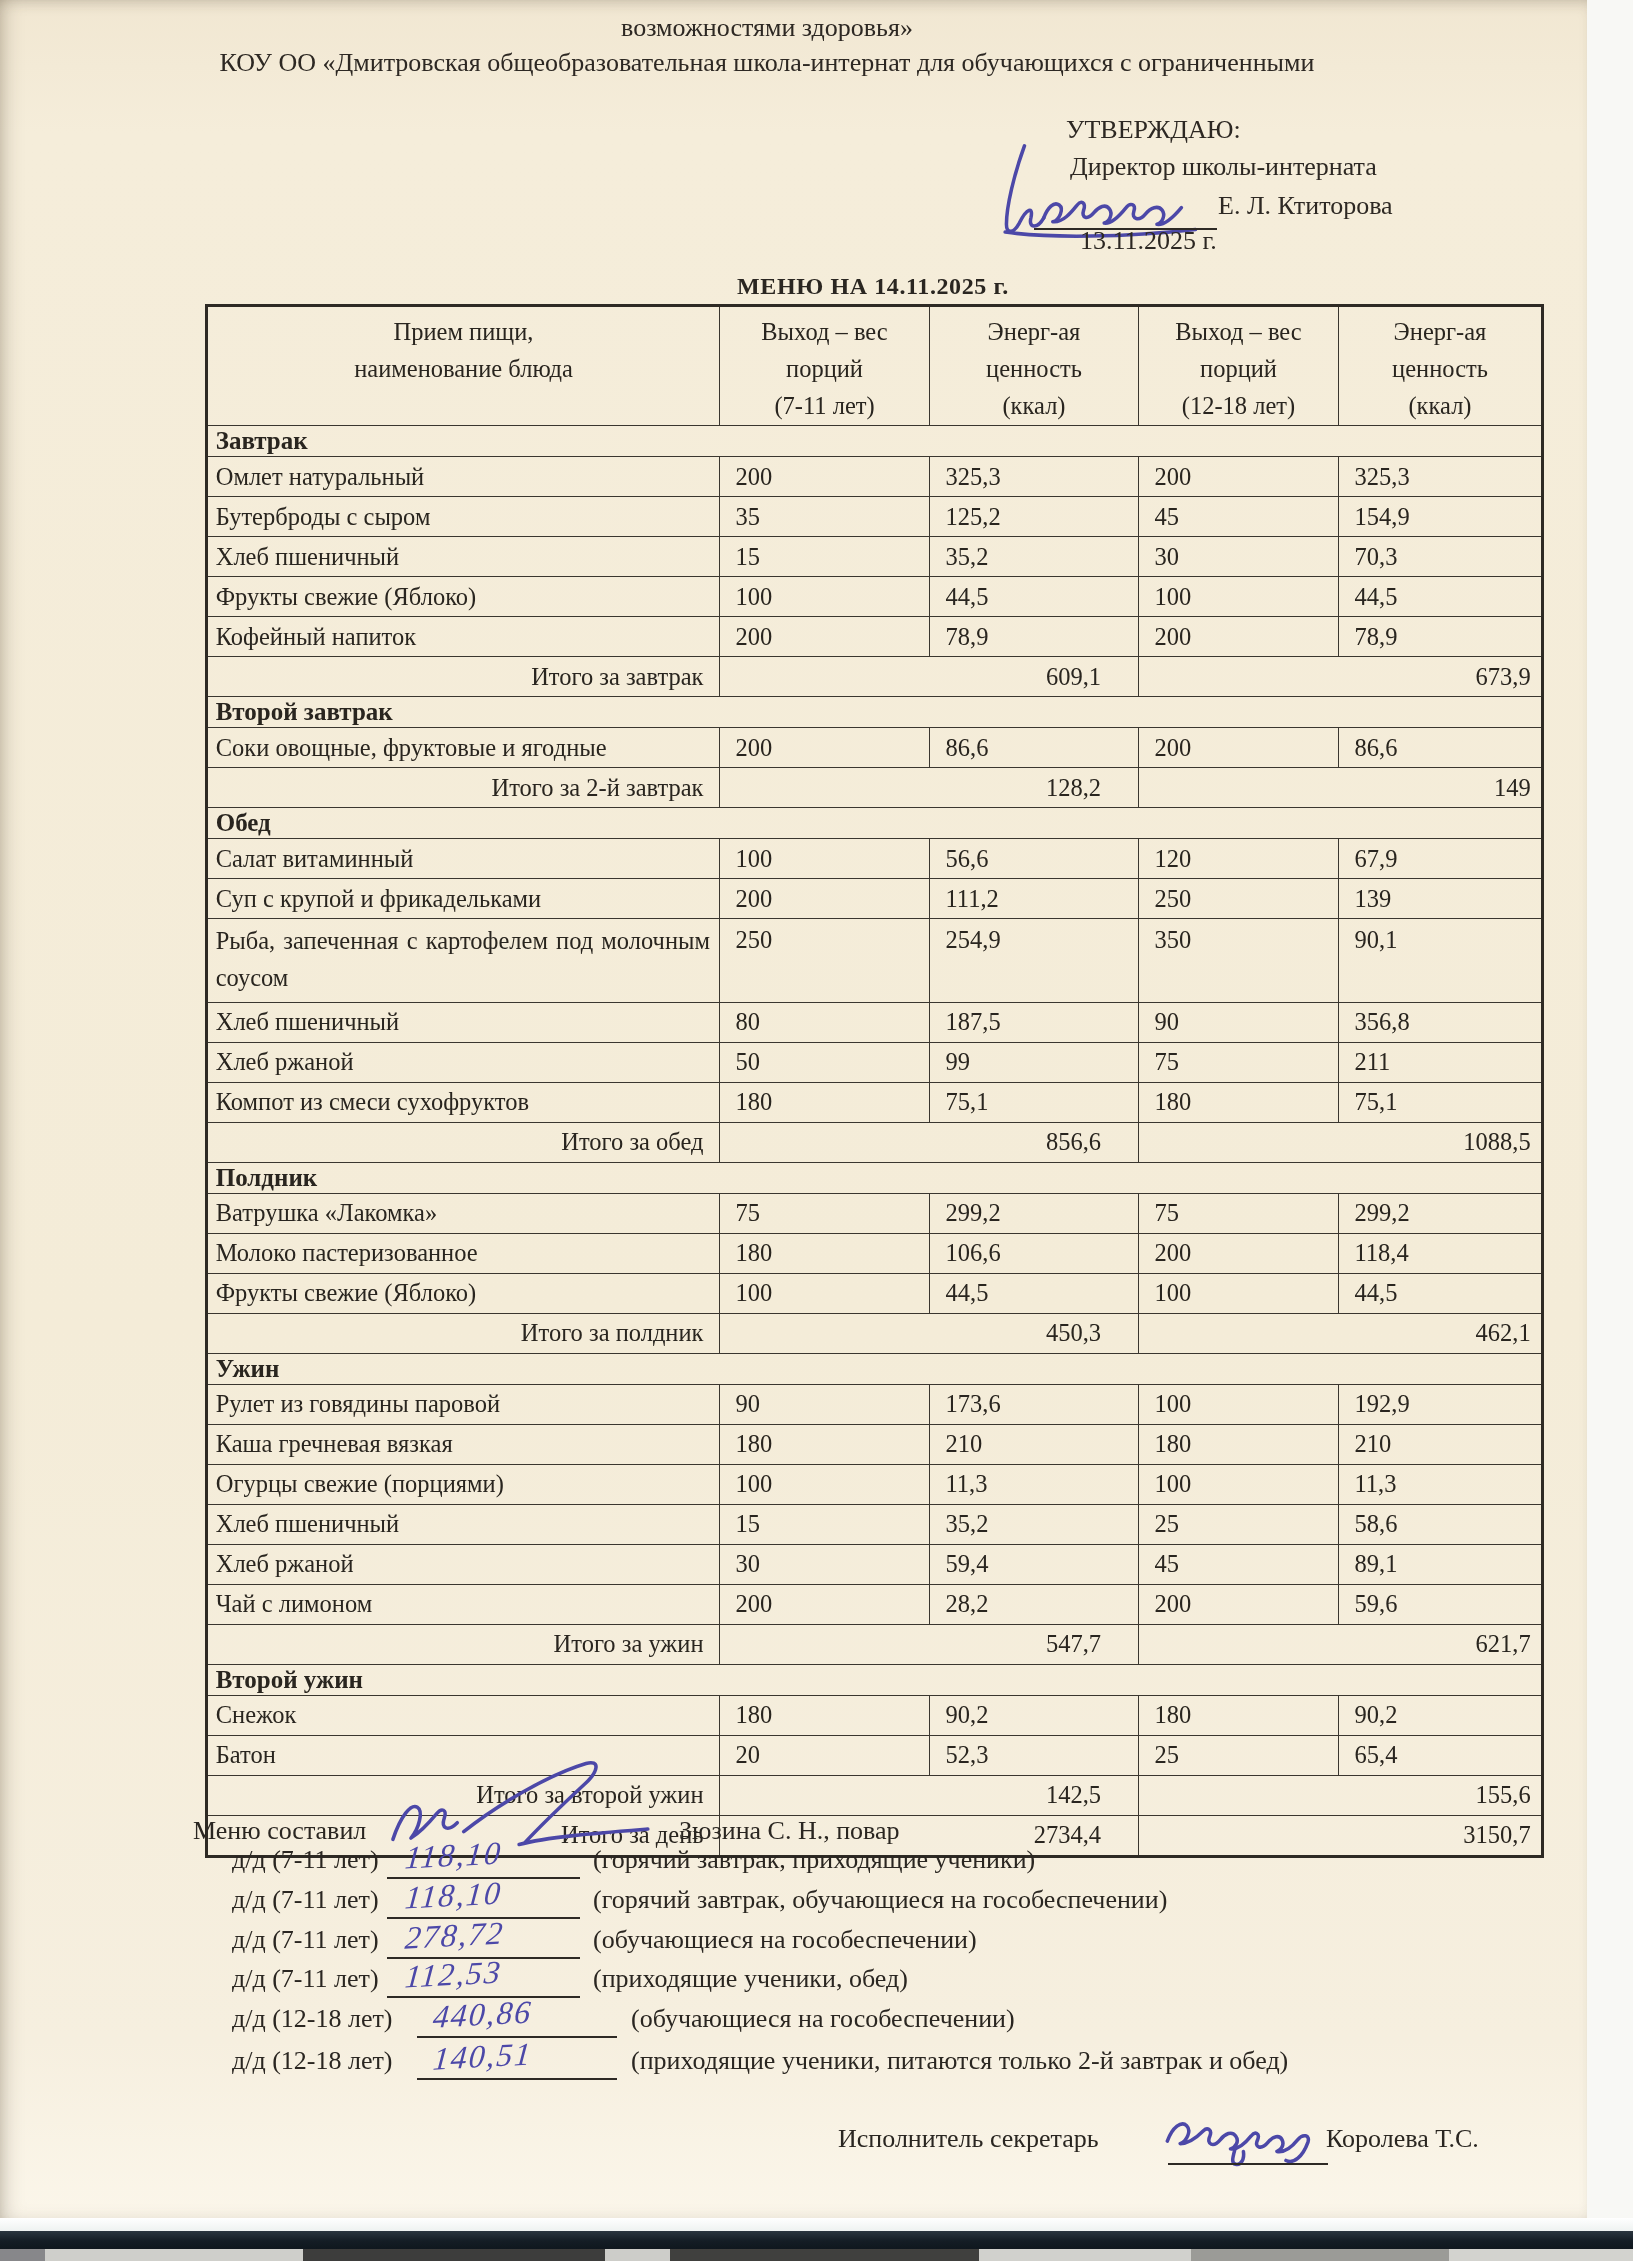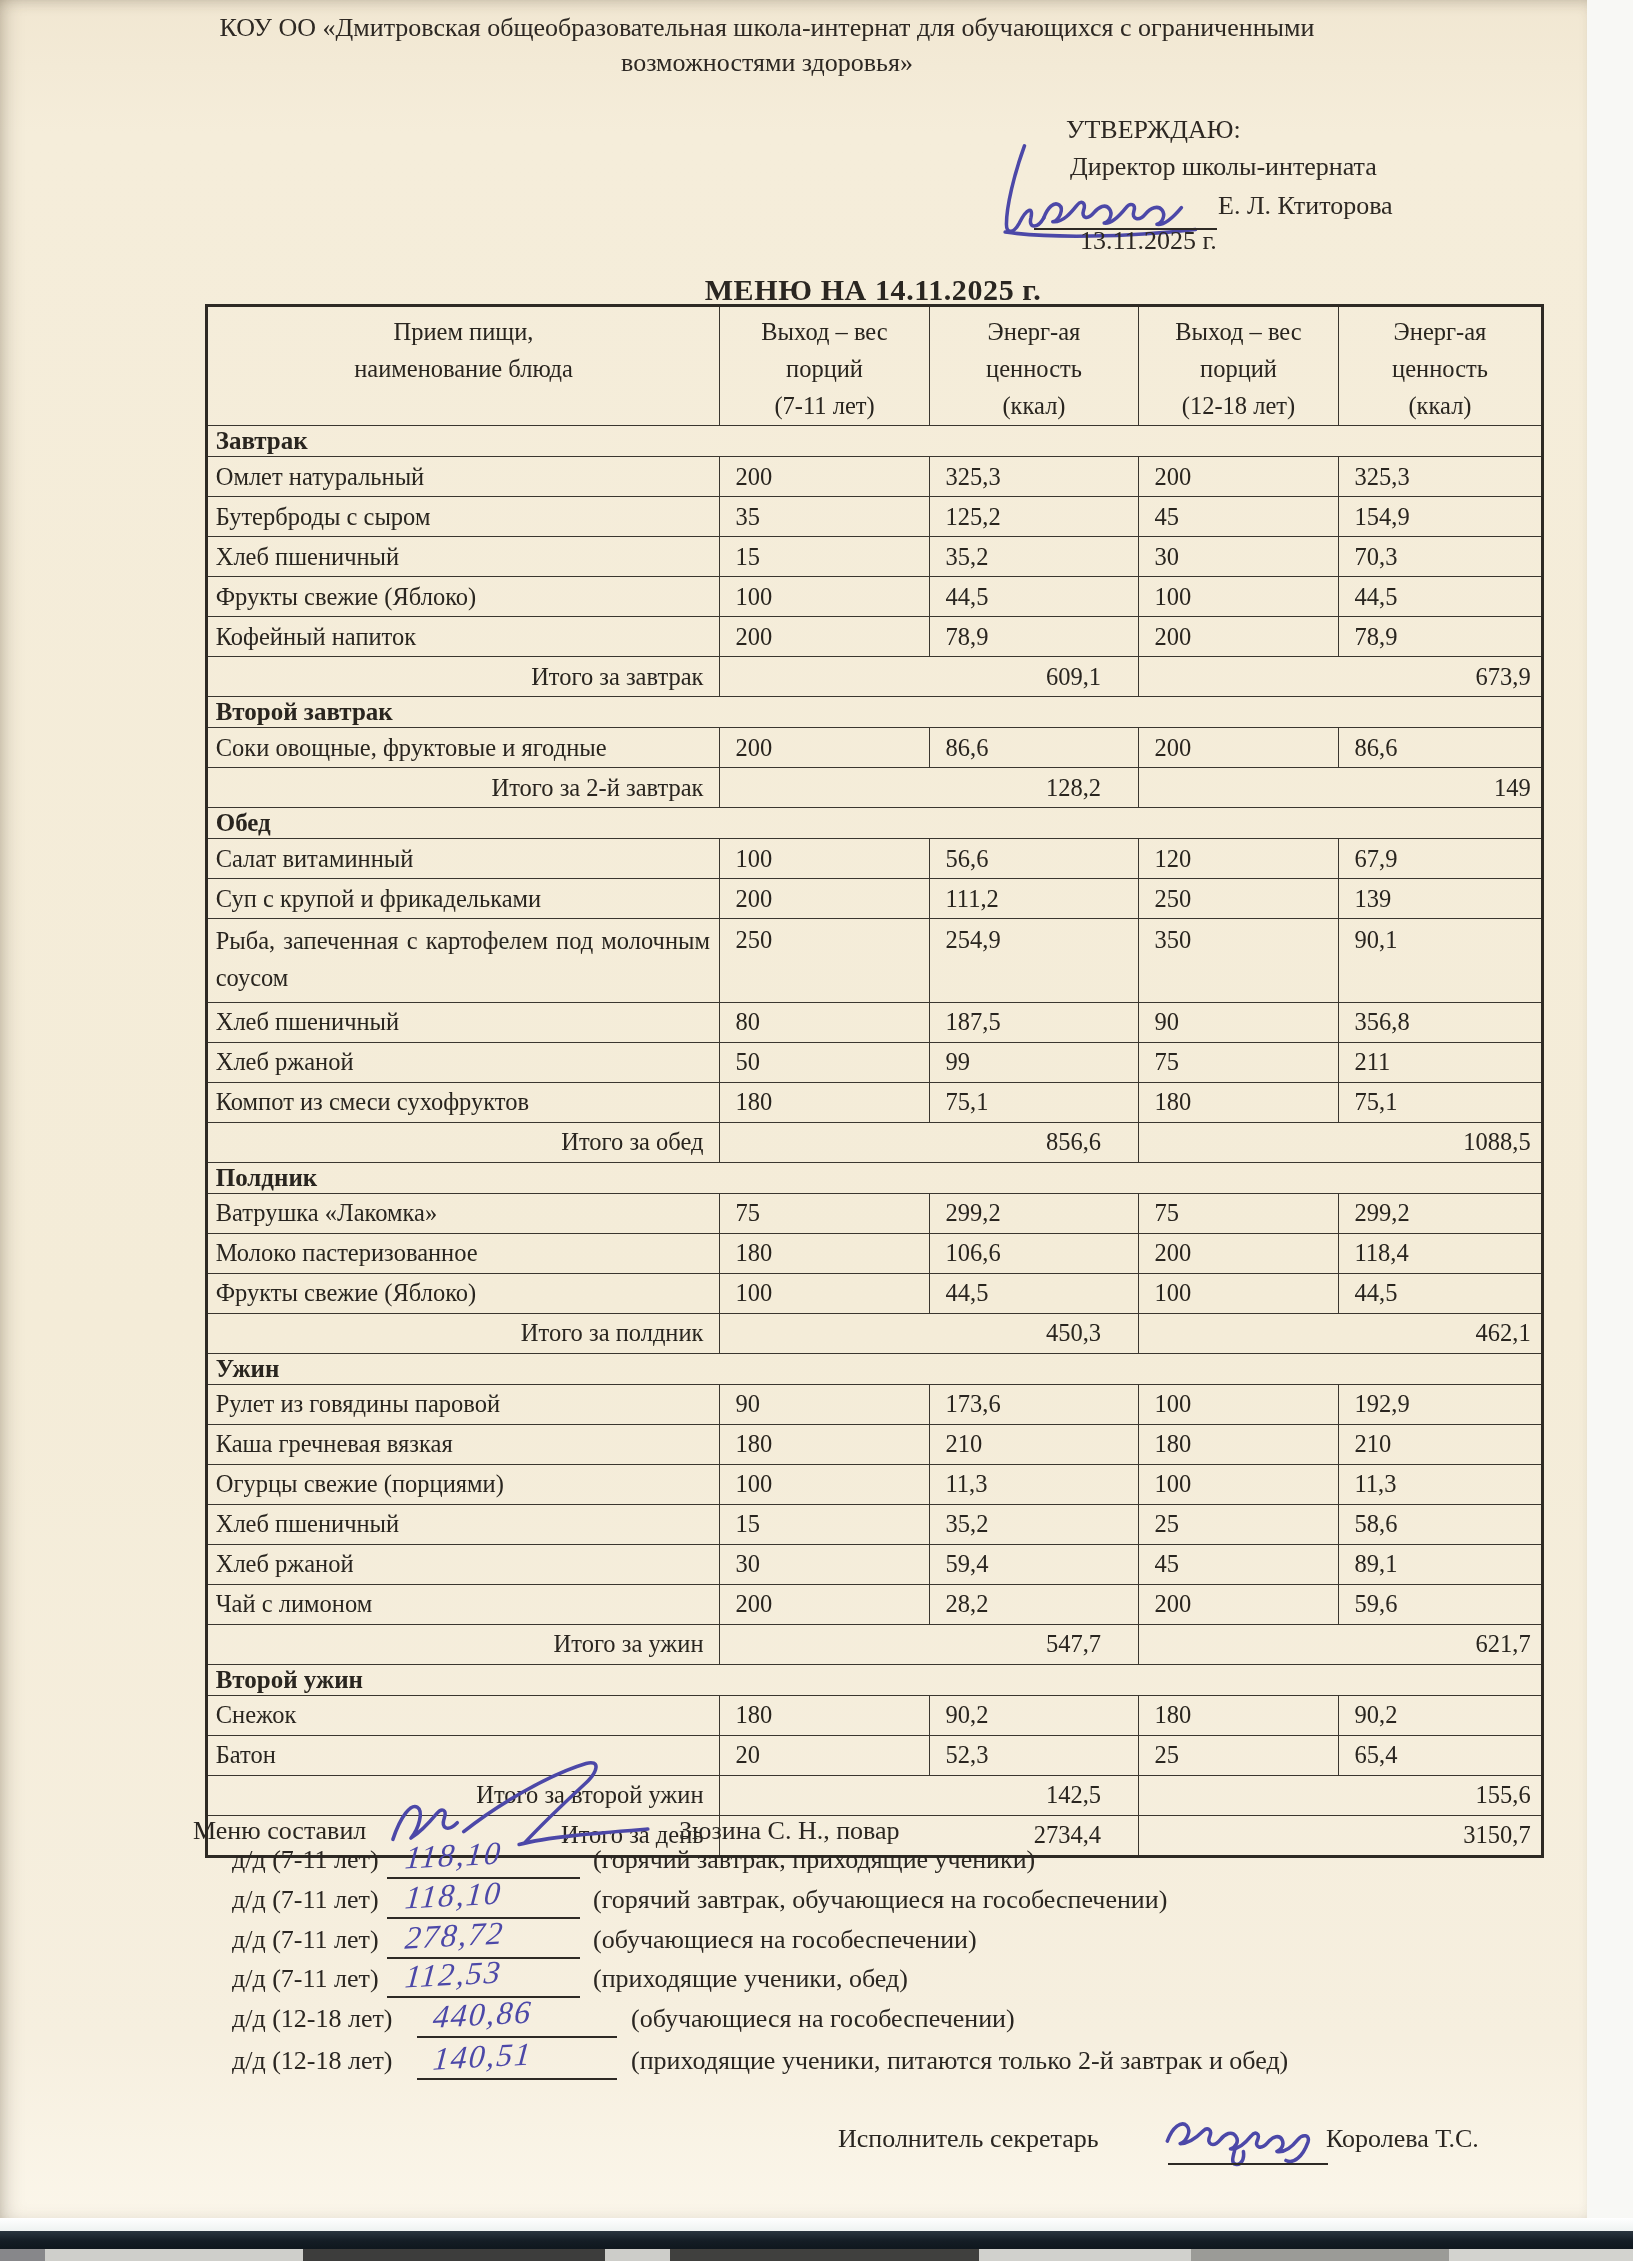--- a/index.html
+++ b/index.html
@@ -26,21 +26,21 @@
   .approval { position:absolute; left:991px; top:115px; width:554px; font-size:26px; color:#2d2823; }
   .appr-label    { position:absolute; left:75px; top:0; }
   .appr-position { position:absolute; left:79px; top:37px;text-align:right; }
   .appr-name     { position:absolute; left:227px; top:76px; }
   .appr-date     { position:absolute; left:89px; top:111px; }
   .appr-underline{ position:absolute; left:43px; top:113px; width:183px; border-bottom:2.6px solid #2e2a25; }
   .sig { position:absolute; }
   .sig path { fill:none; stroke:#4c48a8; stroke-width:5.5; stroke-linecap:round; stroke-linejoin:round; }
   .sig-director { left:0; top:28px; width:238px; height:97px; }
 
-  .menu-title { position:absolute; left:205px; top:273px; width:1336px; text-align:center; font-weight:bold; font-size:30px; letter-spacing:0.6px; }
+  .menu-title { position:absolute; left:205px; top:273px; width:1336px; text-align:center; font-weight:bold; font-size:24px; letter-spacing:0.6px; }
 
   table.menu-table {
     position:absolute; left:205px; top:304px; width:1336px;
     border-collapse:collapse; table-layout:fixed; font-size:24.5px; color:#29251f;
     border:3.2px solid #2e2a24;
   }
   .menu-table td { border:1.9px solid #3a362f; overflow:hidden; }
   .menu-table tr.hdr td { height:108px; vertical-align:top; padding-top:6.4px; text-align:center; line-height:37px; }
   .menu-table td.sec { height:28px; font-weight:bold; padding-left:7.7px; font-size:25px; }
   .menu-table td.dname { height:37px; padding-left:7.7px; vertical-align:middle; }
@@ -72,22 +72,22 @@
   .sig-exec { position:absolute; left:319px; top:-9px; width:187px; height:68px; }
   .executor-name { position:absolute; left:488px; top:14px; }
 </style>
 </head>
 <body>
 
 <div class="page">
   <div class="paper">
 
     <div class="org-header">
+      <div>возможностями здоровья»</div>
       <div>КОУ ОО «Дмитровская общеобразовательная школа-интернат для обучающихся с ограниченными</div>
-      <div>возможностями здоровья»</div>
     </div>
 
     <div class="approval">
       <div class="appr-label">УТВЕРЖДАЮ:</div>
       <div class="appr-position">Директор школы-интерната</div>
       <svg class="sig sig-director" viewBox="0 0 370 150">
         <path d="M52,4 C36,48 24,98 24,126 C24,140 34,142 44,124 C56,100 66,98 62,116 C58,132 72,134 82,116"></path>
         <path d="M82,116 C88,100 98,90 106,96 C114,102 106,120 96,122 C112,124 126,106 134,96 C140,88 148,92 144,104 C140,116 150,120 160,108 C168,98 178,94 184,102 C190,110 184,122 176,124 C188,126 202,110 210,100 C216,92 226,94 222,106 C218,118 230,122 240,110 C248,100 260,96 266,104 C272,112 266,124 258,126 C270,128 286,112 296,100"></path>
         <path d="M22,138 C90,148 210,146 318,134"></path>
       </svg>

